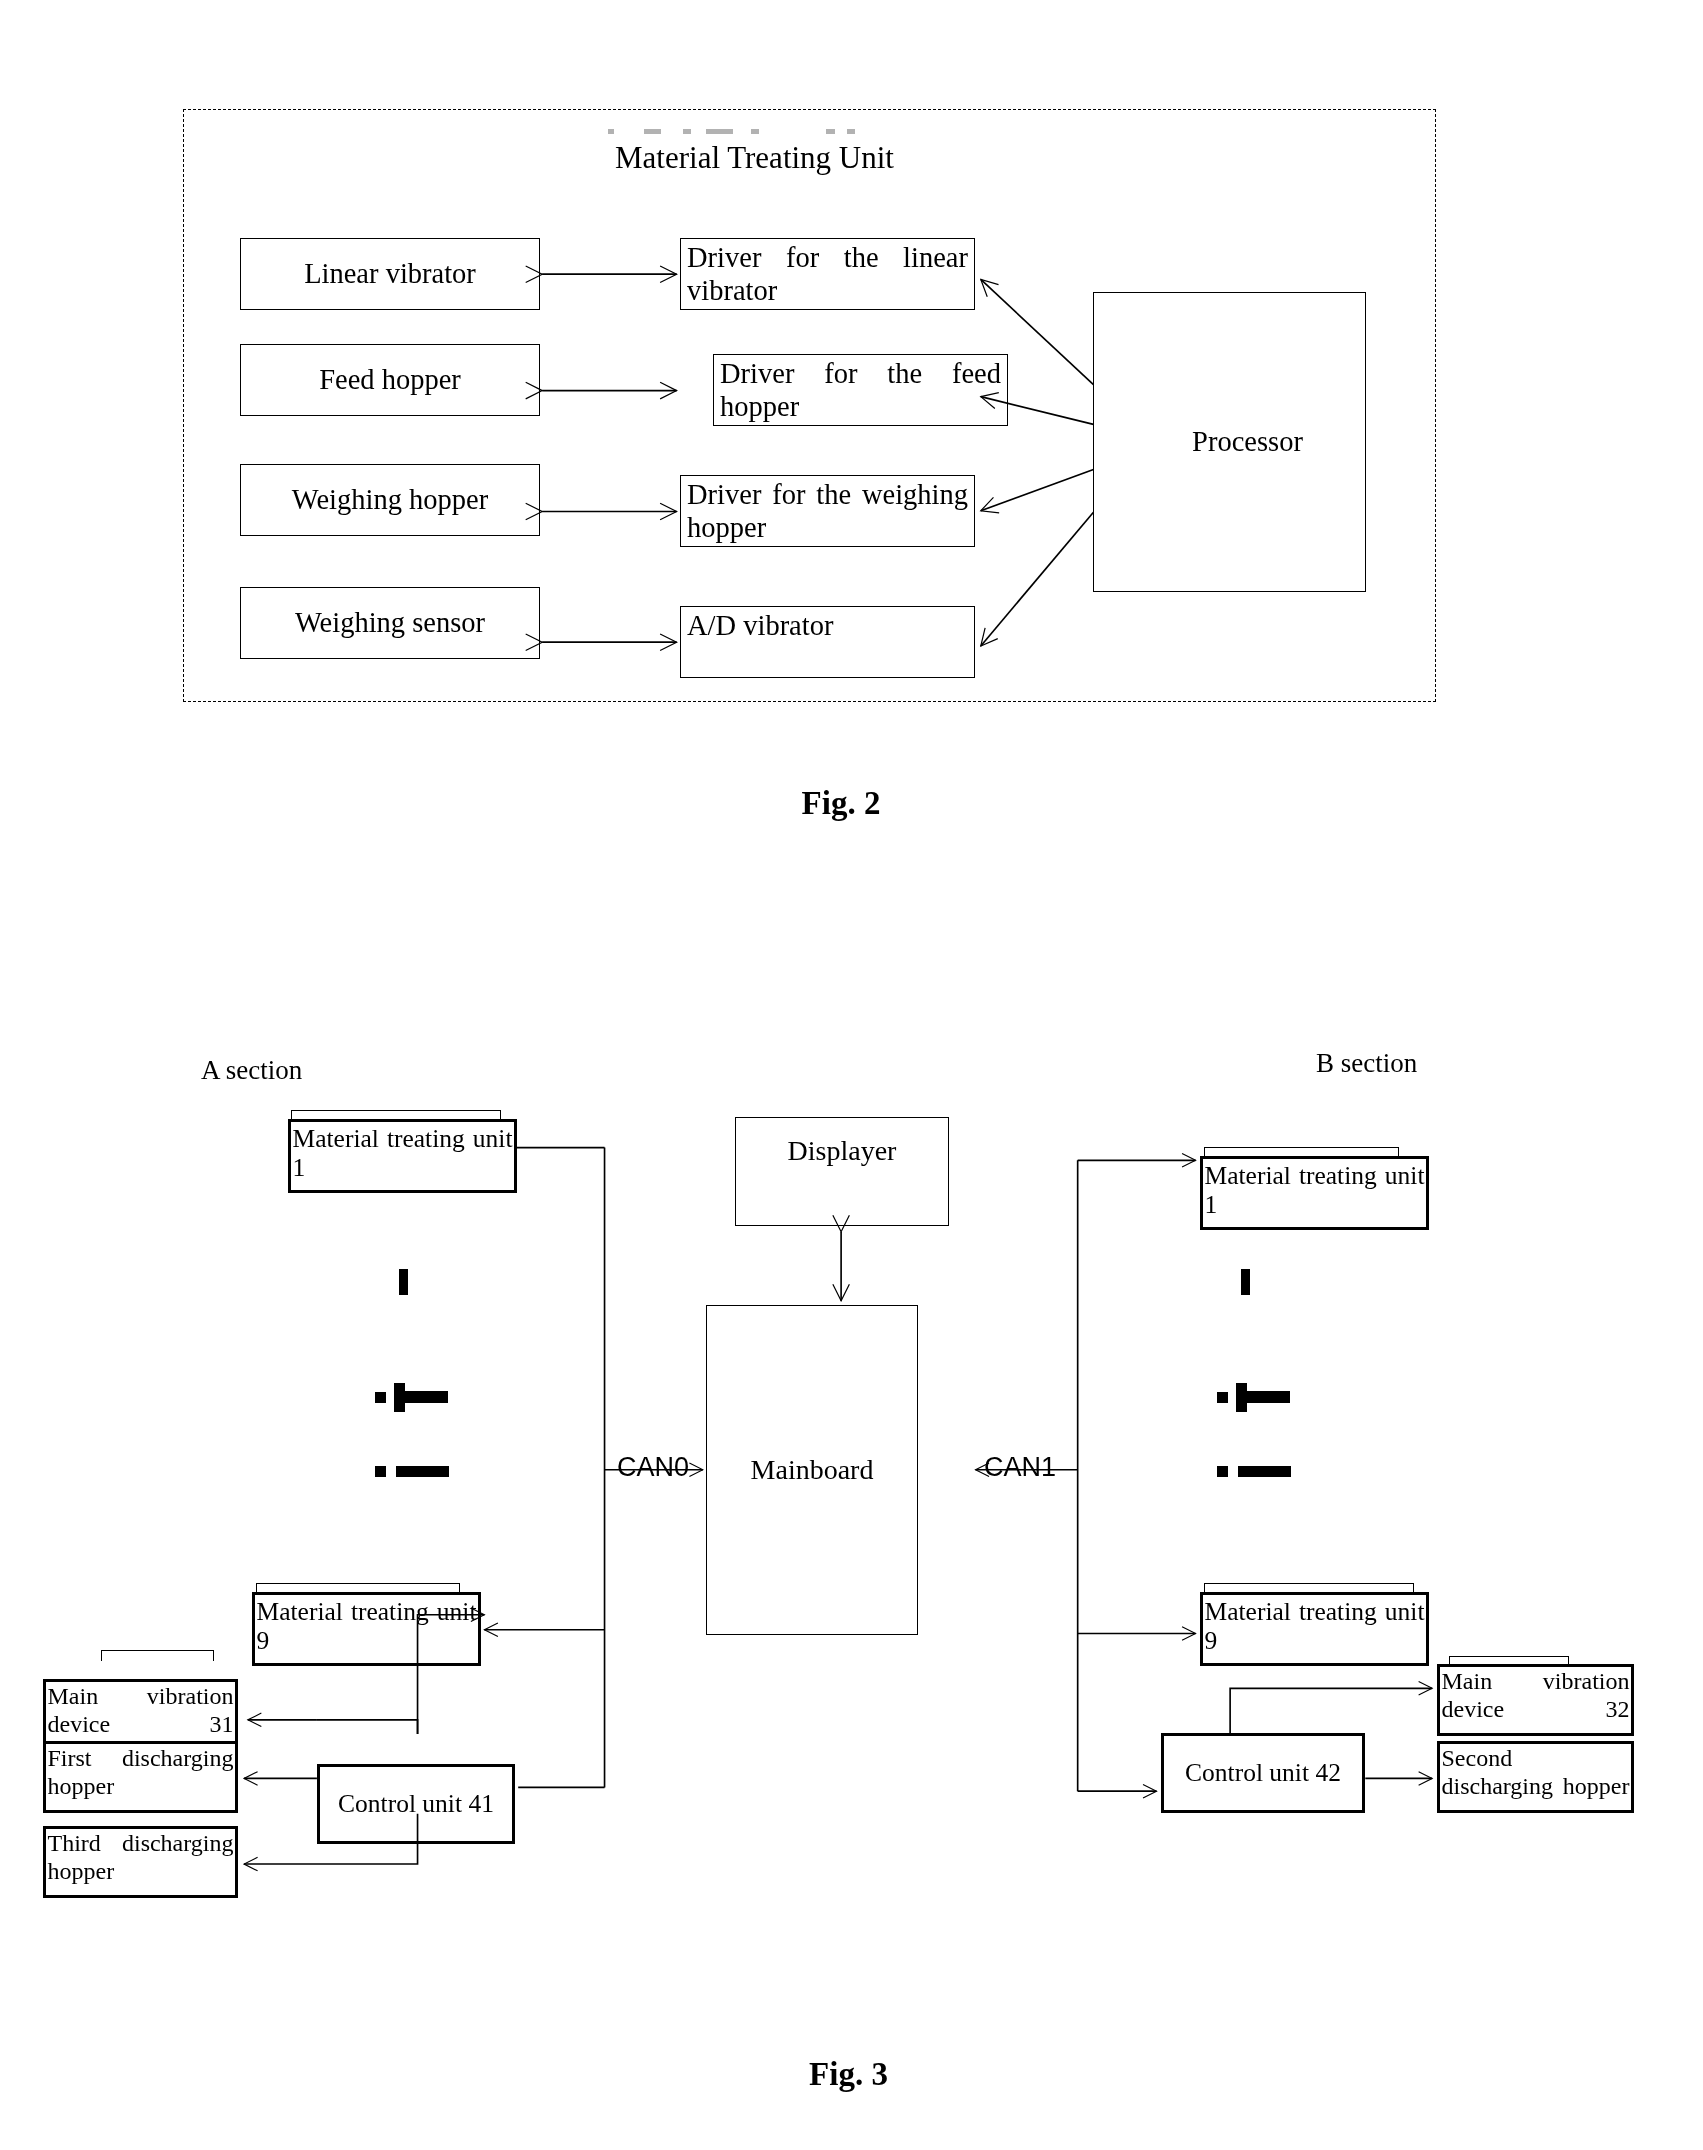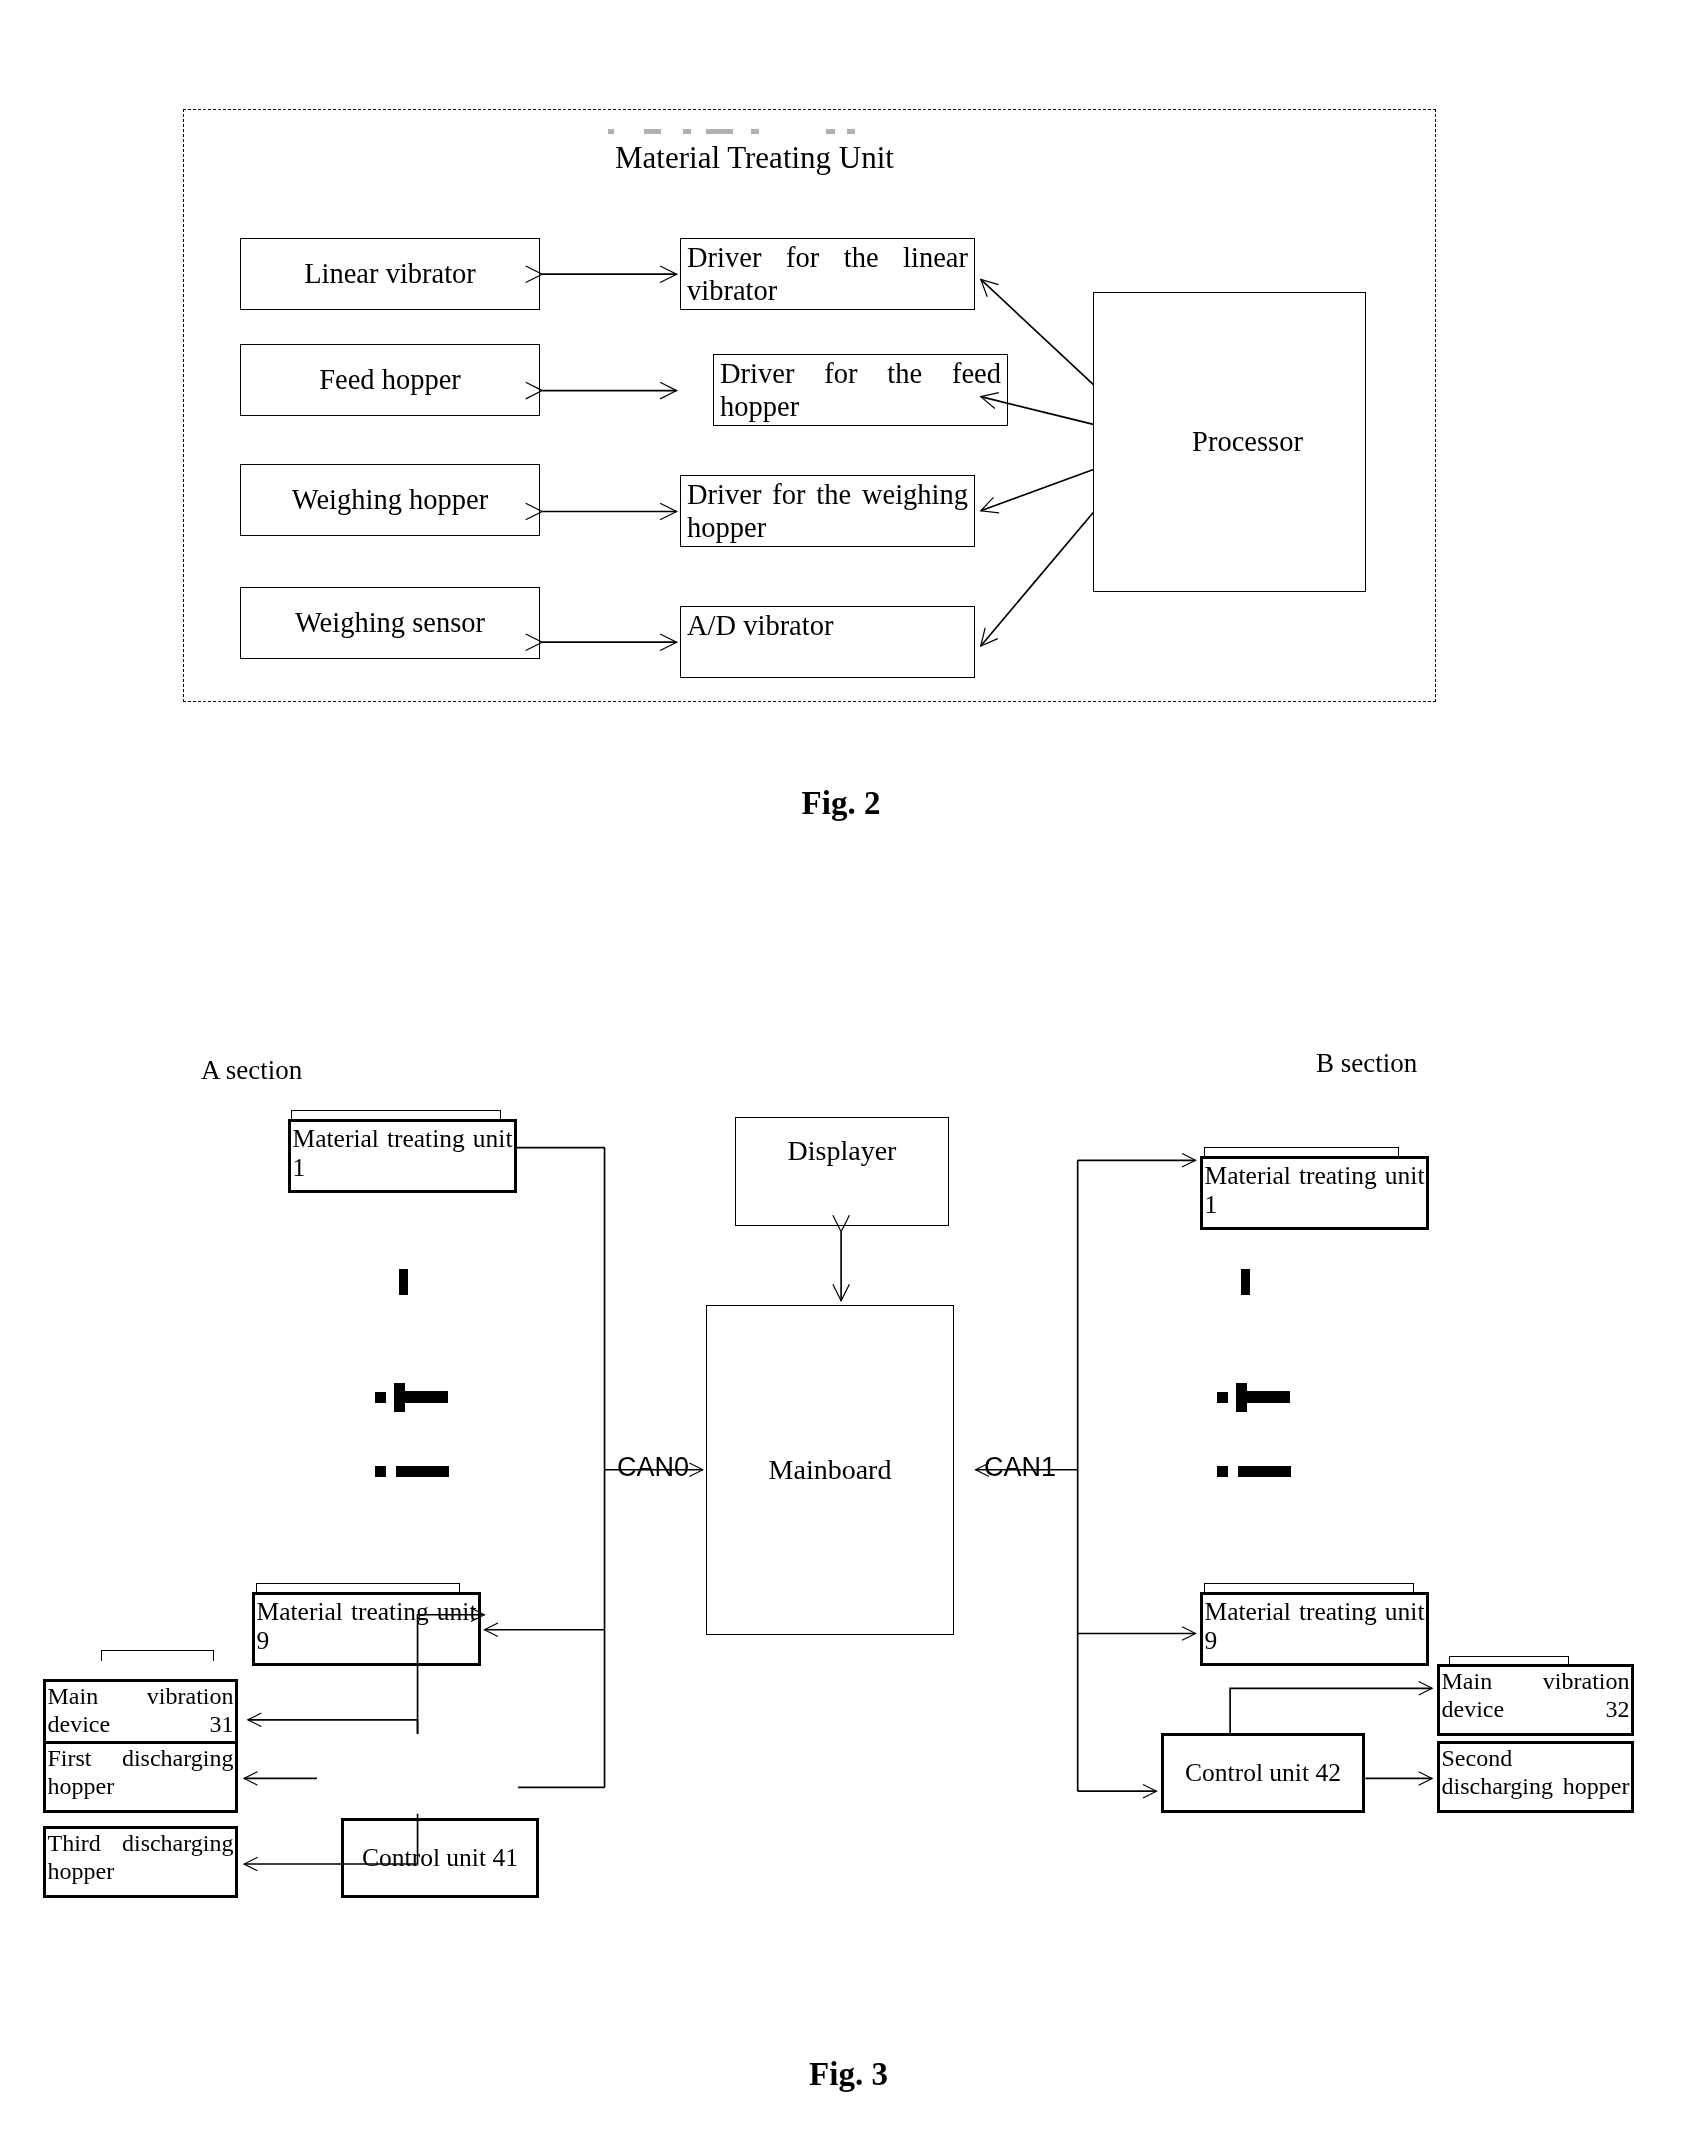--- a/index.html
+++ b/index.html
@@ -136,28 +136,28 @@
   <div class="box thick justleft" style="left:43px;top:1658px;width:195px;height:72px;align-items:flex-start;margin-top:21px;">
     <span class="lbl" style="font-size:24px;padding-top:0.8px;">Main vibration device 31</span>
   </div>
   <div class="box thick justleft" style="left:43px;top:1741px;width:195px;height:72px;align-items:flex-start;">
     <span class="lbl" style="font-size:24px;padding-top:0.8px;">First discharging hopper</span>
   </div>
   <div class="box thick justleft" style="left:43px;top:1826px;width:195px;height:72px;align-items:flex-start;">
     <span class="lbl" style="font-size:24px;padding-top:0.8px;">Third discharging hopper</span>
   </div>
 
-  <div class="box thick center" style="left:317px;top:1818px;width:198px;height:80px;margin-left:24px;">
+  <div class="box thick center" style="left:317px;top:1764px;width:198px;height:80px;">
     <span class="lbl" style="font-size:25.5px;">Control unit 41</span>
   </div>
 
   <div class="box center" style="left:735px;top:1117px;width:214px;height:109px;align-items:flex-start;">
     <span class="lbl" style="font-size:28px;padding-top:16.5px;">Displayer</span>
   </div>
-  <div class="box center" style="left:706px;top:1305px;width:248px;height:330px;">
+  <div class="box center" style="left:706px;top:1305px;width:212px;height:330px;">
     <span class="lbl" style="font-size:28px;">Mainboard</span>
   </div>
 
   <div class="canlabel" style="left:617px;top:1452px;font-size:27px;">CAN0</div>
   <div class="canlabel" style="left:984px;top:1452px;font-size:27px;">CAN1</div>
 
   <div class="capline" style="left:1204px;top:1147px;width:195px;height:10.5px;"></div>
   <div class="box thick justleft" style="left:1200px;top:1156px;width:229px;height:74px;align-items:flex-start;">
     <span class="lbl" style="font-size:25.5px;padding-top:1.5px;">Material treating unit 1</span>
   </div>

